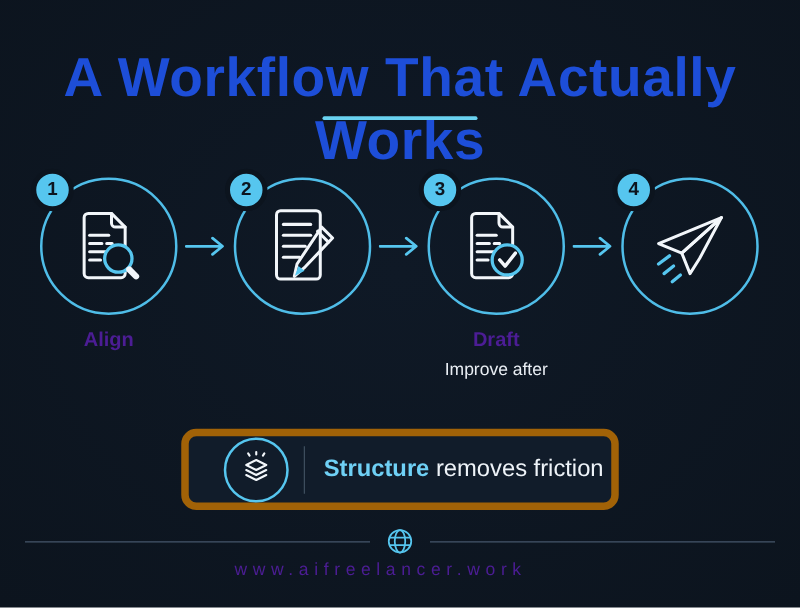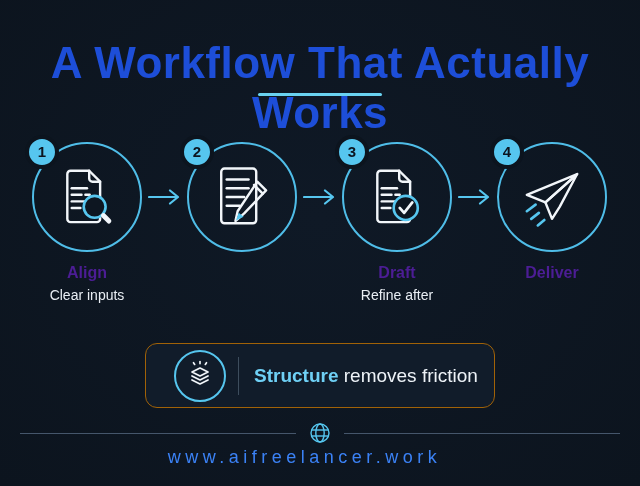--- a/index.html
+++ b/index.html
@@ -40,43 +40,43 @@
   .step-label {
     margin-top: 12px; font-size: 16px; font-weight: bold; color: #4c1d95;
   }
   .step-desc {
     margin-top: 5px; font-size: 14px; color: #e9eef4;
   }
   .flow-arrow { position: absolute; top: 189px; width: 34px; height: 16px; }
   .banner {
     position: absolute; left: 145px; top: 343px;
     width: 350px; height: 65px; box-sizing: border-box;
-    background: #111c2a; border: 1px solid #a16207; border-radius: 12px;
+    background: #111c2a; border: 6px solid #a16207; border-radius: 12px;
     display: flex; align-items: center;
   }
   .banner-icon-circle {
     width: 52px; height: 52px; box-sizing: border-box; margin-left: 28px;
     border: 2px solid #56c6ef; border-radius: 50%;
     display: flex; align-items: center; justify-content: center;
     flex: none;
   }
   .banner-divider {
     width: 1px; height: 38px; background: #3d4d5d;
     margin-left: 12px; margin-right: 15px; flex: none;
   }
   .banner-text { font-size: 19px; color: #eef3f8; white-space: pre; }
   .banner-text .highlight { font-weight: bold; color: #6fd0f5; }
   .footer-line { position: absolute; top: 433px; height: 1px; background: #45566b; }
   .footer-line.left { left: 20px; width: 276px; }
   .footer-line.right { left: 344px; width: 276px; }
   .globe-wrap { position: absolute; top: 421px; left: 308px; width: 24px; height: 24px; }
   .footer-url {
     position: absolute; top: 447px; left: 0; width: 609px;
-    text-align: center; font-size: 18px; letter-spacing: 4.5px;
-    color: #3b82f6;
+    text-align: center; font-size: 14px; letter-spacing: 4.5px;
+    color: #4c1d95;
   }
   svg { display: block; }
 </style>
 </head>
 <body>
 
 <div>
 
   <h1 class="title">A Workflow That Actually Works</h1>
   <div class="title-underline"></div>
@@ -91,21 +91,20 @@
           <path d="M18 24 H32"></path>
           <path d="M18 30 H27 M30.5 30 H34.5"></path>
           <path d="M18 36 H32"></path>
           <path d="M18 42 H26"></path>
         </g>
         <circle cx="39" cy="41" r="10" fill="#0d1621" stroke="#56c6ef" stroke-width="2.4"></circle>
         <path d="M47 49 L52 54" fill="none" stroke="#f2f6fa" stroke-width="4.5" stroke-linecap="round"></path>
       </svg>
     </div>
     <div class="step-label">Align</div>
-    <div class="step-desc">Clear inputs</div>
   </div>
 
   <div class="step" style="left:167px">
     <div class="step-circle">
       <span class="step-badge">2</span>
       <svg width="70" height="70" viewBox="0 0 64 64">
         <g fill="none" stroke="#f2f6fa" stroke-width="2.2" stroke-linecap="round" stroke-linejoin="round">
           <path d="M16 6 h26 a3 3 0 0 1 3 3 v44 a3 3 0 0 1 -3 3 H16 a3 3 0 0 1 -3 -3 V9 a3 3 0 0 1 3 -3 Z"></path>
           <path d="M18 16 H38"></path>
           <path d="M18 24 H38"></path>
@@ -129,39 +128,38 @@
           <path d="M18 24 H32"></path>
           <path d="M18 30 H27 M30.5 30 H34.5"></path>
           <path d="M18 36 H32"></path>
           <path d="M18 42 H26"></path>
         </g>
         <circle cx="40" cy="42" r="11" fill="#0d1621" stroke="#56c6ef" stroke-width="2.4"></circle>
         <path d="M34.5 42 L38.5 46.5 L46 37" fill="none" stroke="#f2f6fa" stroke-width="2.5" stroke-linecap="round" stroke-linejoin="round"></path>
       </svg>
     </div>
     <div class="step-label">Draft</div>
-    <div class="step-desc">Refine after</div>
+    <div class="step-desc">Improve after</div>
   </div>
 
   <div class="step" style="left:477px">
     <div class="step-circle">
       <span class="step-badge">4</span>
       <svg width="70" height="70" viewBox="0 0 64 64">
         <g fill="none" stroke="#f2f6fa" stroke-width="2.2" stroke-linecap="round" stroke-linejoin="round">
           <path d="M55 11 L9 30 L26 37 Z"></path>
           <path d="M55 11 L26 37 L32 52 L39 41 Z"></path>
         </g>
         <g fill="none" stroke="#56c6ef" stroke-width="2.4" stroke-linecap="round">
           <path d="M9 45 L17 39"></path>
           <path d="M13 52 L20 46.5"></path>
           <path d="M19 58 L25 53"></path>
         </g>
       </svg>
     </div>
-    <div class="step-label">Deliver</div>
   </div>
 
   <svg class="flow-arrow" style="left:148px" viewBox="0 0 34 16">
     <path d="M1 8 H29 M22 1.5 L30 8 L22 14.5" fill="none" stroke="#56c6ef" stroke-width="2.2" stroke-linecap="round" stroke-linejoin="round"></path>
   </svg>
   <svg class="flow-arrow" style="left:303px" viewBox="0 0 34 16">
     <path d="M1 8 H29 M22 1.5 L30 8 L22 14.5" fill="none" stroke="#56c6ef" stroke-width="2.2" stroke-linecap="round" stroke-linejoin="round"></path>
   </svg>
   <svg class="flow-arrow" style="left:458px" viewBox="0 0 34 16">
     <path d="M1 8 H29 M22 1.5 L30 8 L22 14.5" fill="none" stroke="#56c6ef" stroke-width="2.2" stroke-linecap="round" stroke-linejoin="round"></path>

